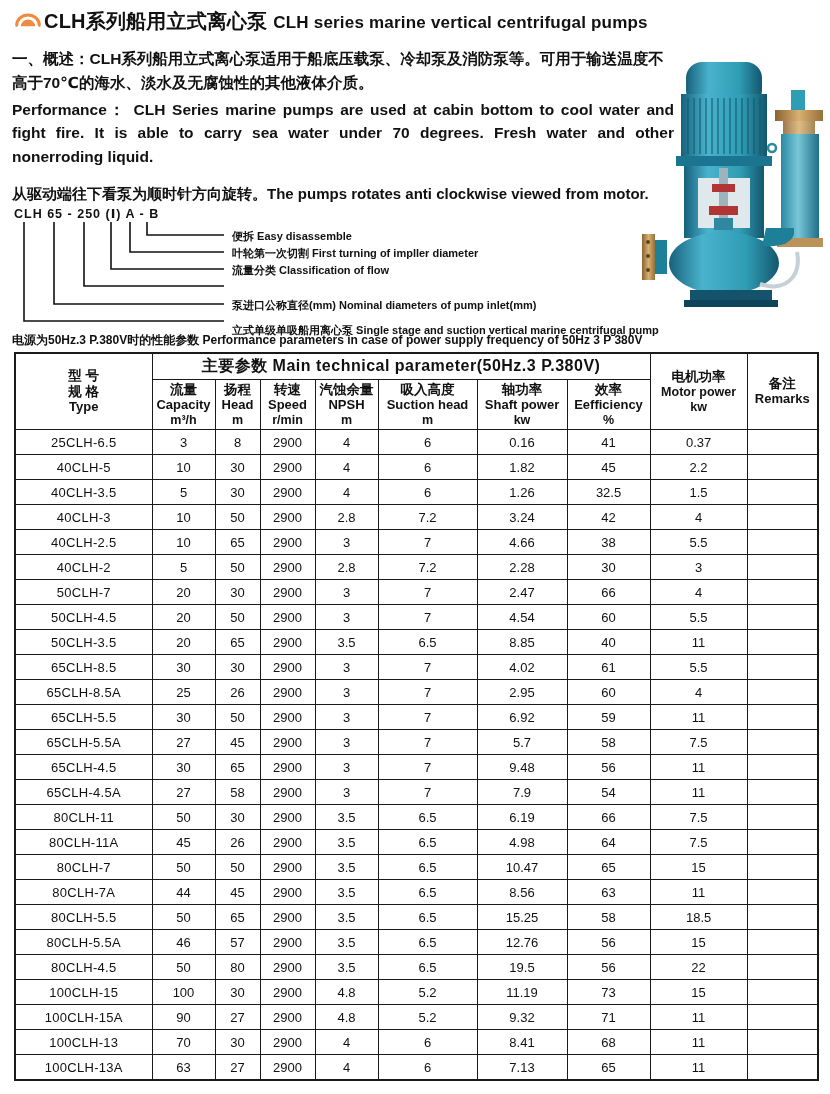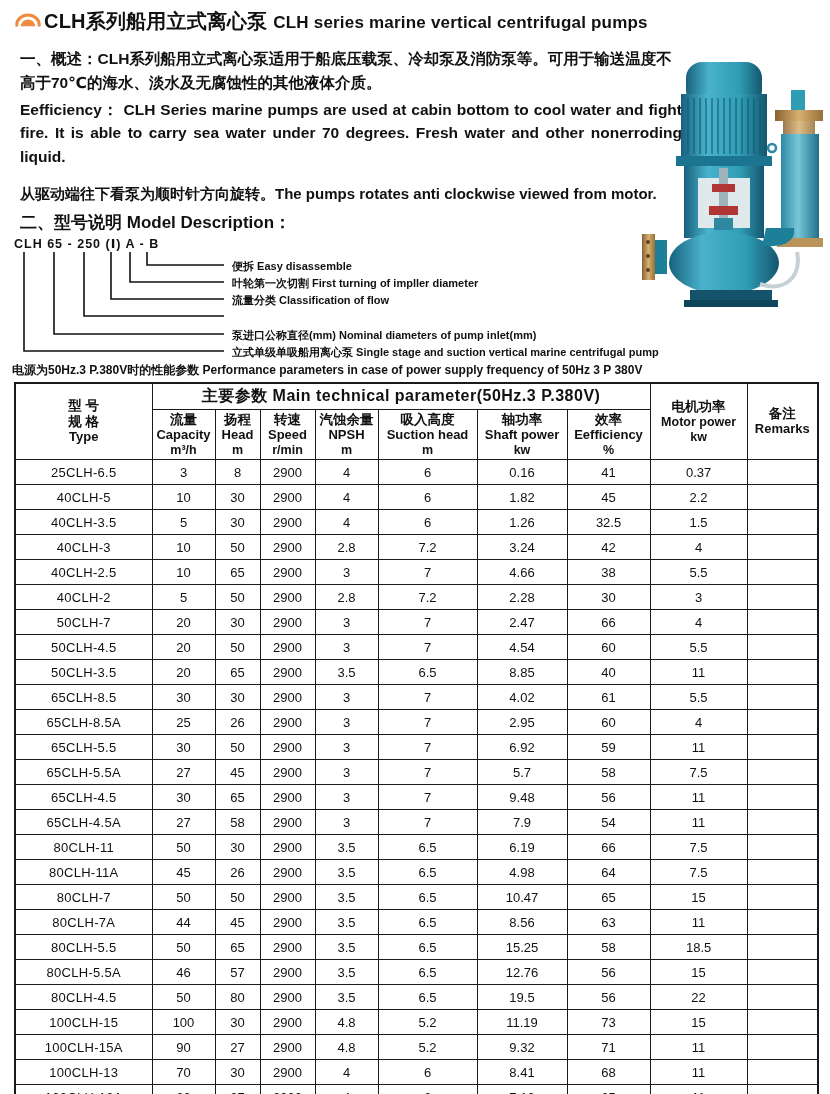--- a/index.html
+++ b/index.html
@@ -11,36 +11,36 @@
   }
   .page { position: relative; width: 830px; height: 1094px; padding: 8px 12px 0 12px; }
 
   
   .doc-header { display: flex; align-items: center; gap: 0; }
   .logo { width: 32px; height: 23px; flex: 0 0 auto; }
   .doc-title { font-size: 20px; font-weight: 700; letter-spacing: 0.2px; white-space: nowrap; }
   .doc-title .en { font-size: 17px; }
 
   
-  .intro { width: 662px; margin-left: 8px; }
+  .intro { width: 662px; }
   .p-zh { margin-top: 12px; font-size: 15.5px; font-weight: 700; line-height: 1.55; }
   .p-app { margin-top: 3px; font-size: 15.5px; font-weight: 600; line-height: 1.5; text-align: justify; }
   .p-rot { margin-top: 17px; font-size: 15px; font-weight: 700; white-space: nowrap; }
   .model-heading { margin-top: 7px; font-size: 17px; font-weight: 700; }
 
   
   .pump-photo { position: absolute; top: 56px; right: 4px; width: 192px; height: 258px; }
 
   
   .model-tree { position: relative; height: 124px; margin: 2px 0 0 2px; }
   .model-code { font-size: 12.5px; font-weight: 700; letter-spacing: 1px; }
   .tree-lines { position: absolute; left: 0; top: 16px; width: 212px; height: 104px; }
   .tree-label { position: absolute; left: 218px; font-size: 11px; font-weight: 600; white-space: nowrap; line-height: 17px; }
   .tl0 { top: 22px; } .tl1 { top: 39px; } .tl2 { top: 56px; }
-  .tl3 { top: 73px; } .tl4 { top: 91px; } .tl5 { top: 108px; }
+  .tl3 { top: 73px; } .tl4 { top: 91px; } .tl5 { top: 116px; }
 
   .perf-note { margin: 2px 0 3px 0; font-size: 12px; font-weight: 600; white-space: nowrap; }
 
   
   table.perf { border-collapse: collapse; table-layout: fixed; width: 803px; margin-left: 2px;
                border: 2px solid #1a1a1a; }
   table.perf th, table.perf td { border: 1px solid #1a1a1a; text-align: center; vertical-align: middle; }
   th.group-th { height: 27px; font-size: 16px; font-weight: 700; letter-spacing: 0.5px; }
   thead th { font-weight: 700; }
   .hd-zh { font-size: 13.5px; font-weight: 700; line-height: 1.2; }
@@ -130,23 +130,22 @@
     <circle cx="14" cy="214" r="2" fill="#5e4420"></circle>
 
     <rect x="56" y="234" width="82" height="12" fill="#14536b"></rect>
     <rect x="50" y="244" width="94" height="7" fill="#0f455a"></rect>
 
     <path d="M126 228 C150 236 168 222 163 196" fill="none" stroke="#c7d1d5" stroke-width="4"></path>
   </svg>
 
   <div class="intro">
     <p class="p-zh">一、概述：CLH系列船用立式离心泵适用于船底压载泵、冷却泵及消防泵等。可用于输送温度不高于70℃的海水、淡水及无腐蚀性的其他液体介质。</p>
-    <p class="p-app"><span>Eefficiency：</span> <span>CLH Series marine pumps are used at cabin bottom to cool water and fight fire.  It is able to carry sea water under 70 degrees. Fresh water and other nonerroding liquid.</span></p>
+    <p class="p-app"><span>Performance：</span> <span>CLH Series marine pumps are used at cabin bottom to cool water and fight fire.  It is able to carry sea water under 70 degrees. Fresh water and other nonerroding liquid.</span></p>
     <p class="p-rot">从驱动端往下看泵为顺时针方向旋转。The pumps rotates anti clockwise viewed from motor.</p>
-    <div class="model-heading">二、型号说明 Model Description：</div>
   </div>
 
   <div class="model-tree">
     <div class="model-code">CLH 65 - 250 (Ⅰ) A - B</div>
     <svg class="tree-lines" viewBox="0 0 212 104" preserveAspectRatio="none" aria-hidden="true">
       <g fill="none" stroke="#111" stroke-width="1.6">
         <path d="M133 0 V13 H210"></path>
         <path d="M116 0 V30 H210"></path>
         <path d="M97 0 V47 H210"></path>
         <path d="M70 0 V64 H210"></path>

